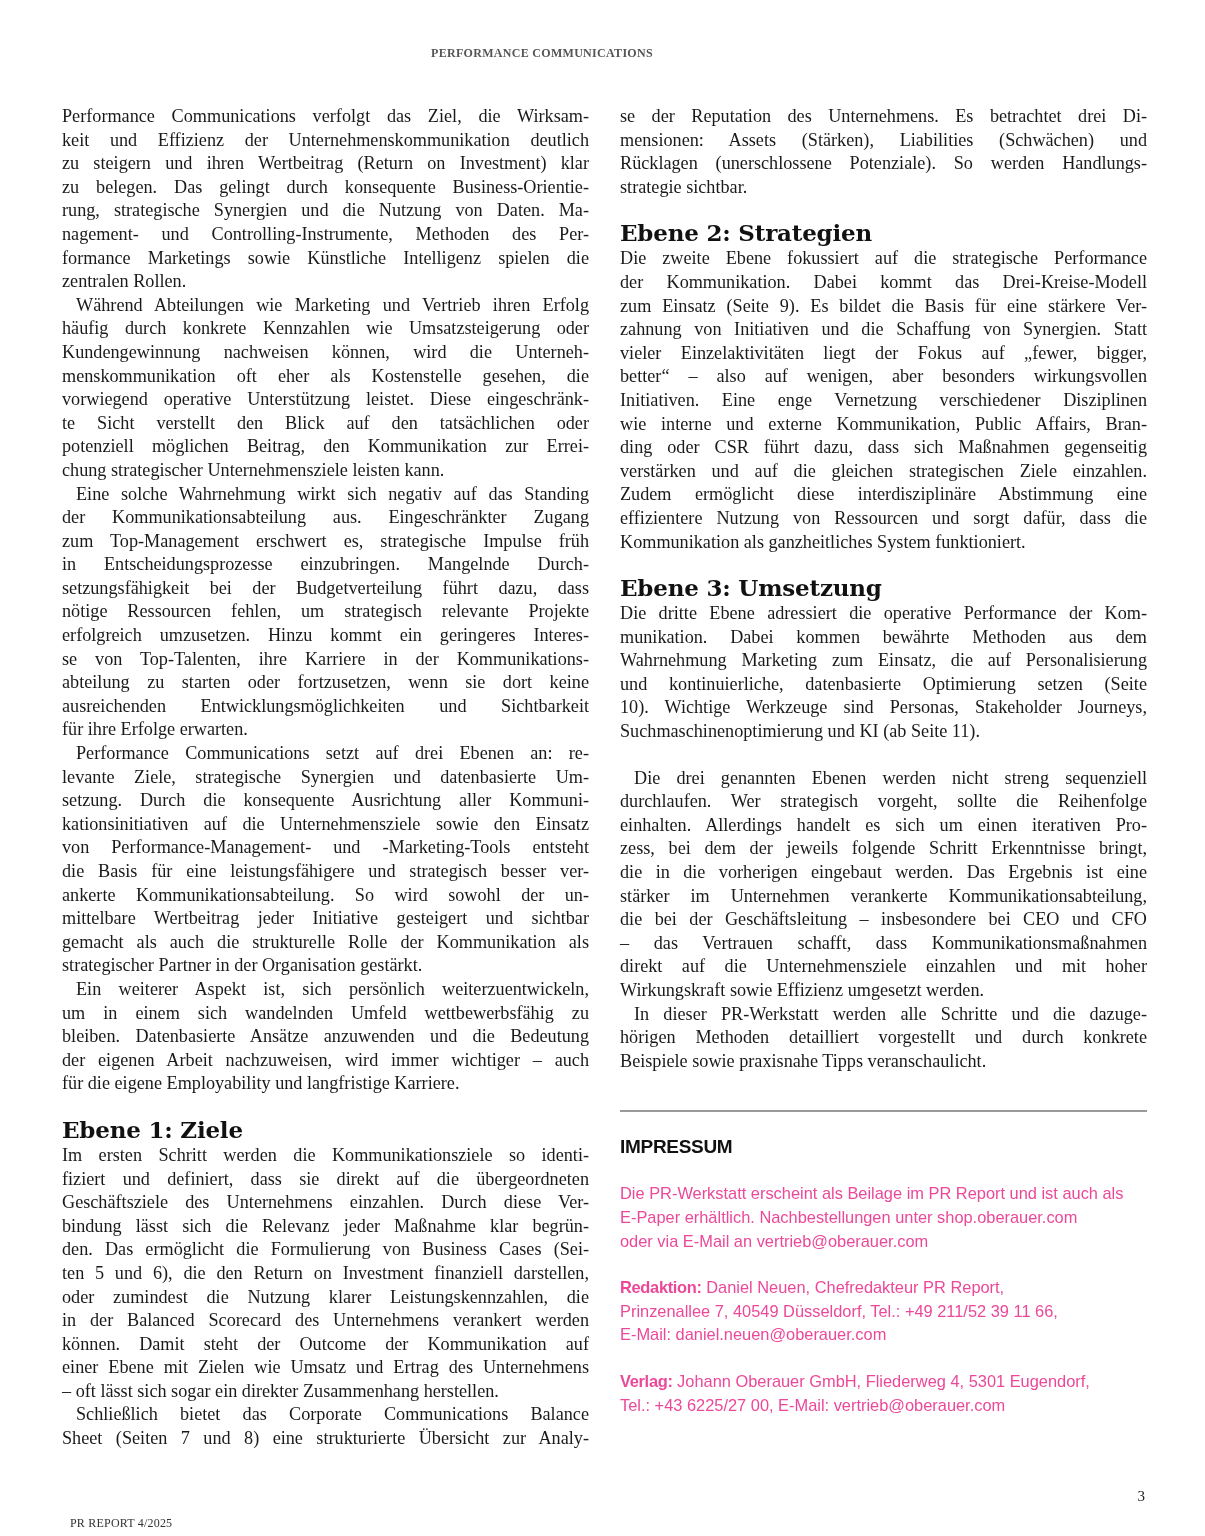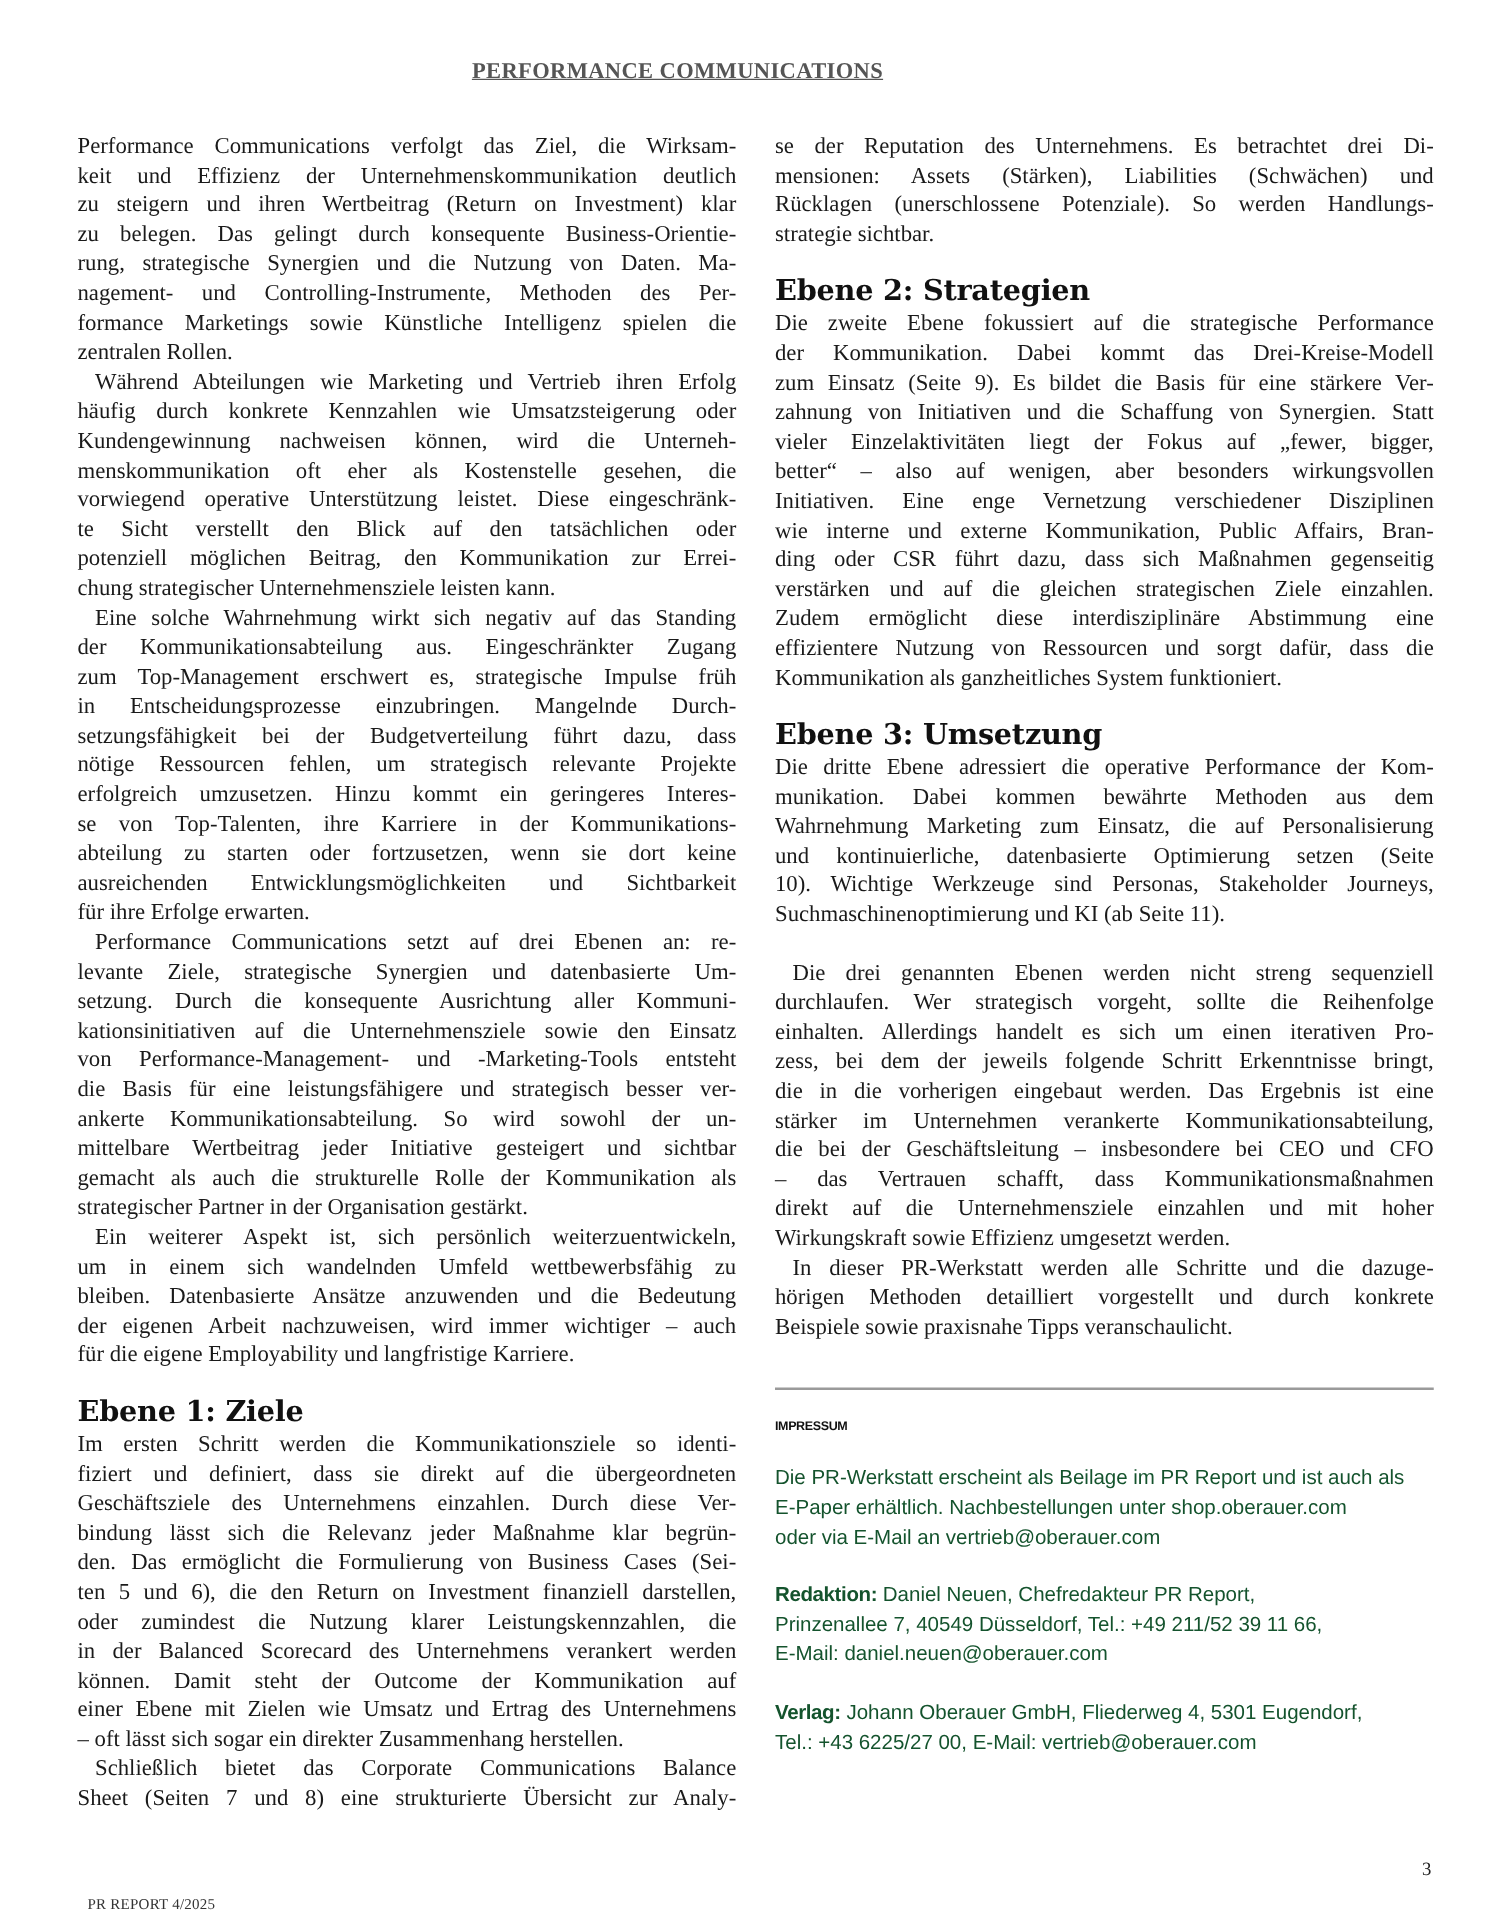--- a/index.html
+++ b/index.html
@@ -1,40 +1,40 @@
 <!DOCTYPE html>
 <html><head>
 <meta charset="utf-8">
 <style>
   html, body { margin: 0; padding: 0; background: #ffffff; }
   body { width: 1205px; height: 1536px; position: relative; overflow: hidden; color: #1a1a1a; }
   .running-head {
     position: absolute; top: 46px; left: 0; width: 1084px; text-align: center;
-    font-family: "Liberation Serif", serif; font-weight: bold; font-size: 18px;
-    letter-spacing: 0.3px; color: #555555; text-decoration: underline;
+    font-family: "Liberation Serif", serif; font-weight: bold; font-size: 12px;
+    letter-spacing: 0.3px; color: #555555;
   }
   .col { position: absolute; top: 105px; width: 527px; }
   .col-left { left: 62px; }
   .col-right { left: 620px; }
   .para { font-family: "Liberation Serif", serif; font-size: 18.2px; line-height: 23.6px; margin: 0; }
   .line { display: block; white-space: nowrap; text-align-last: justify; text-align: justify; }
   .line.last { text-align-last: left; }
   .indent-first .line:first-child { text-indent: 14px; }
   .heading {
     font-family: "DejaVu Serif", serif; font-weight: bold; font-size: 23px;
     line-height: 28px; margin: 0; color: #111111; letter-spacing: -0.2px;
   }
   .gap-s { height: 23px; }
   .gap-h { height: 20px; }
   .rule { height: 0; border-top: 2px solid #9a9a9a; margin: 0; }
   .imp-title {
-    font-family: "Liberation Sans", sans-serif; font-weight: bold; font-size: 10px;
+    font-family: "Liberation Sans", sans-serif; font-weight: bold; font-size: 19px;
     letter-spacing: -0.3px; color: #111111; margin: 0;
   }
-  .imp { font-family: "Liberation Sans", sans-serif; font-size: 16.4px; line-height: 23.6px; margin: 0; color: #14532d; }
+  .imp { font-family: "Liberation Sans", sans-serif; font-size: 16.4px; line-height: 23.6px; margin: 0; color: #ec4899; }
   .imp .line { text-align: left; text-align-last: left; }
   .imp b { font-weight: bold; letter-spacing: -0.3px; }
   .footer-left {
     position: absolute; left: 70px; top: 1492px;
     font-family: "Liberation Serif", serif; font-size: 12px; color: #333333; letter-spacing: 0.2px; margin-top: 24px;
   }
   .footer-right {
     position: absolute; right: 60px; top: 1488px;
     font-family: "Liberation Serif", serif; font-size: 15px; color: #222222;
   }

